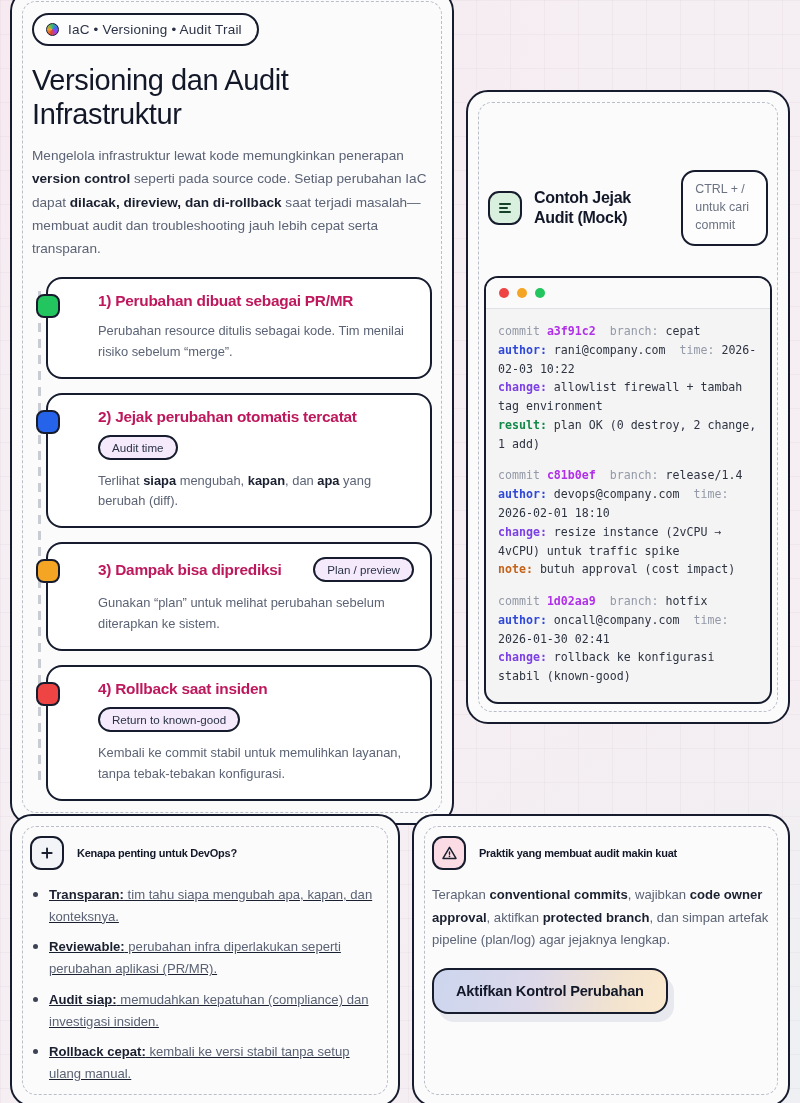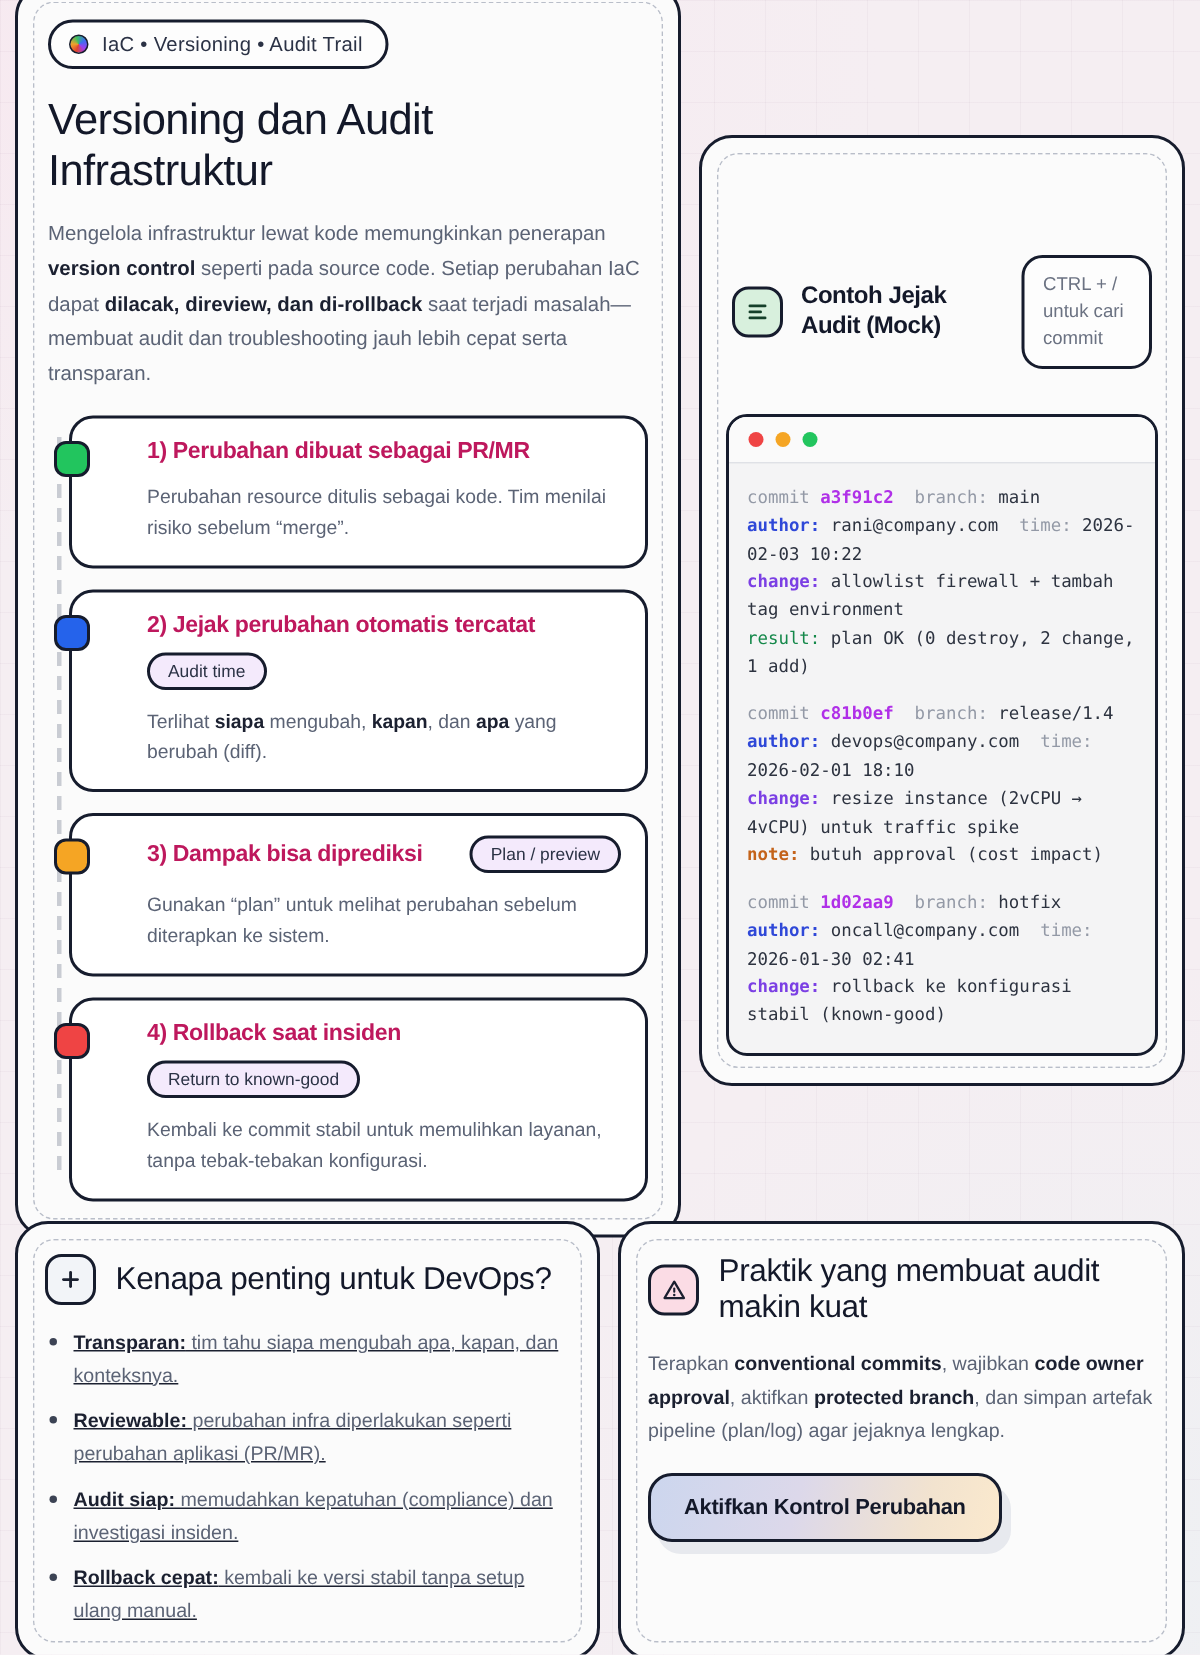--- a/index.html
+++ b/index.html
@@ -240,36 +240,36 @@
     line-height: 1.62;
     color: #2d3340;
     word-break: break-word;
   }
   .term-body .blk { margin-bottom: 13px; }
   .term-body .blk:last-child { margin-bottom: 0; }
   .k-dim { color: #9399a6; }
   .k-hash { color: #b030e8; font-weight: 700; }
   .k-author { color: #2f48d8; font-weight: 700; }
   .k-change { color: #7b3fe4; font-weight: 700; }
-  .k-result { color: #14884a; font-weight: 400; }
+  .k-result { color: #14884a; font-weight: 700; }
   .k-note { color: #c4631a; font-weight: 700; }
 
   
   .bl { width: 390px; }
   .br { flex: 1; }
 
   .sec-head {
     display: flex;
     align-items: center;
     gap: 13px;
     margin-bottom: 14px;
   }
   .sec-title {
-    font-size: 21px;
-    font-weight: 400;
+    font-size: 11px;
+    font-weight: 700;
     letter-spacing: -0.25px;
     color: #131829;
   }
 
   ul.bullets { list-style: none; text-decoration: underline; }
   ul.bullets li {
     position: relative;
     padding-left: 19px;
     margin-bottom: 9px;
     font-size: 13.1px;
@@ -393,21 +393,21 @@
         </div>
 
         <div class="terminal">
           <div class="term-bar">
             <span class="term-dot" style="background:#ef4444"></span>
             <span class="term-dot" style="background:#f5a524"></span>
             <span class="term-dot" style="background:#22c55e"></span>
           </div>
           <div class="term-body">
               <div class="blk">
-                <div><span class="k-dim">commit</span> <span class="k-hash">a3f91c2</span>&nbsp; <span class="k-dim">branch:</span> <span>main</span></div>
+                <div><span class="k-dim">commit</span> <span class="k-hash">a3f91c2</span>&nbsp; <span class="k-dim">branch:</span> <span>cepat</span></div>
                 <div><span class="k-author">author:</span> <span>rani@company.com</span>&nbsp; <span class="k-dim">time:</span> <span>2026-02-03 10:22</span></div>
                 <div><span class="k-change">change:</span> <span>allowlist firewall + tambah tag environment</span></div>
                 <div><span class="k-result">result:</span> <span>plan OK (0 destroy, 2 change, 1 add)</span></div>
               </div>
               <div class="blk">
                 <div><span class="k-dim">commit</span> <span class="k-hash">c81b0ef</span>&nbsp; <span class="k-dim">branch:</span> <span>release/1.4</span></div>
                 <div><span class="k-author">author:</span> <span>devops@company.com</span>&nbsp; <span class="k-dim">time:</span> <span>2026-02-01 18:10</span></div>
                 <div><span class="k-change">change:</span> <span>resize instance (2vCPU → 4vCPU) untuk traffic spike</span></div>
                 <div><span class="k-note">note:</span> <span>butuh approval (cost impact)</span></div>
               </div>

